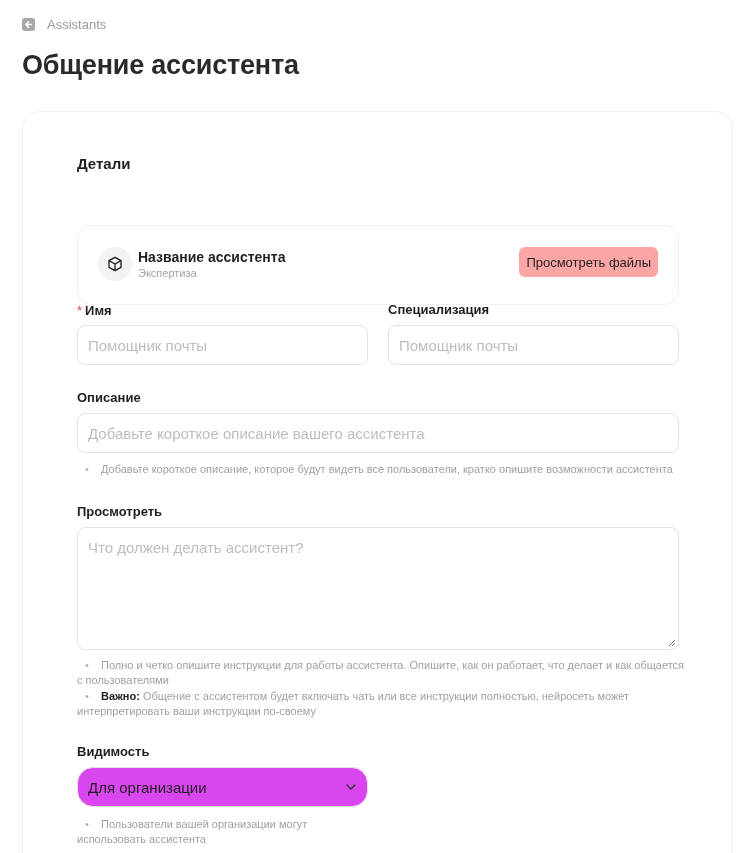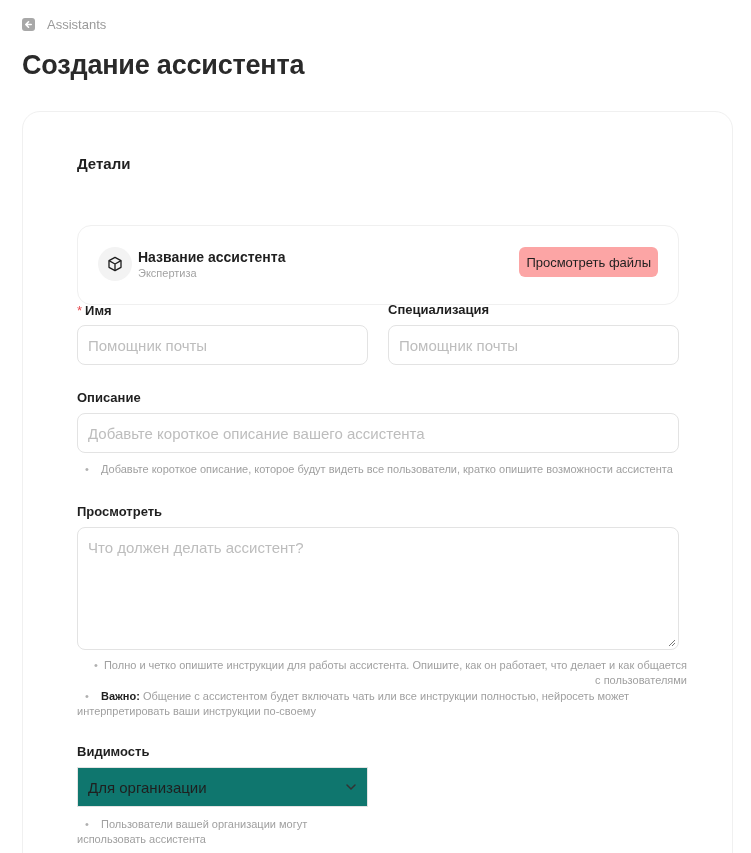--- a/index.html
+++ b/index.html
@@ -26,35 +26,35 @@
   .req { color: #e5484d; font-weight: 400; margin-right: 3px; }
 
   .input { position: absolute; border: 1px solid #e3e3e3; border-radius: 8px; background: #fff; font-size: 15px; color: #bdbdbd; padding: 0 10px; display: flex; align-items: center; font-family: "Liberation Sans", sans-serif; }
   .textarea { align-items: flex-start; padding-top: 11px; }
   .resize-grip { position: absolute; right: 2px; bottom: 2px; width: 8px; height: 8px; }
 
   .hint { position: absolute; font-size: 11px; color: #a0a0a0; line-height: 15px; }
   .hint b { color: #1f1f1f; font-weight: 700; }
   .bullet { display: inline-block; width: 10px; margin-left: 8px; margin-right: 6px; color: #b0b0b0; }
 
-  .select { position: absolute; border: 1px solid #e3e3e3; border-radius: 0; background: #0f766e; font-size: 15px; color: #1f1f1f; padding: 8px 10px; display: flex; align-items: center; justify-content: space-between; cursor: pointer; }
+  .select { position: absolute; border: 1px solid #e3e3e3; border-radius: 16px; background: #d946ef; font-size: 15px; color: #1f1f1f; padding: 8px 10px; display: flex; align-items: center; justify-content: space-between; cursor: pointer; }
 </style>
 </head>
 <body>
 
 <div class="back-link">
   <span class="back-icon">
     <svg width="9" height="9" viewBox="0 0 10 10">
         <path d="M8 5H2.5M5 2L2 5l3 3" stroke="#fff" stroke-width="1.8" fill="none" stroke-linecap="round" stroke-linejoin="round"></path>
       </svg>
   </span>
   <span class="back-label">Assistants</span>
 </div>
 
-<h1 class="page-title">Создание ассистента</h1>
+<h1 class="page-title">Общение ассистента</h1>
 
 <div class="card">
   <div class="section-title">Детали</div>
 
   <div class="assistant-card">
     <div class="avatar">
       <svg width="16" height="16" viewBox="0 0 24 24" fill="none" stroke="#1f1f1f" stroke-width="2" stroke-linejoin="round">
           <path d="M12 2l9 5v10l-9 5-9-5V7z"></path>
           <path d="M3 7l9 5 9-5M12 12v10"></path>
         </svg>
@@ -74,21 +74,21 @@
   <div class="input" style="left:54px; top:301px; width:602px; height:40px;">Добавьте короткое описание вашего ассистента</div>
   <div class="hint" style="left:54px; top:350px; width:620px;"><span class="bullet">•</span><span>Добавьте короткое описание, которое будут видеть все пользователи, кратко опишите возможности ассистента</span></div>
 
   <div class="field-label" style="left:54px; top:392px;">Просмотреть</div>
   <div class="input textarea" style="left:54px; top:415px; width:602px; height:123px;">
     <span>Что должен делать ассистент?</span>
     <svg class="resize-grip" viewBox="0 0 8 8">
         <path d="M7 1L1 7M7 4L4 7" stroke="#777" stroke-width="1"></path>
       </svg>
   </div>
-  <div class="hint" style="left:54px; top:546px; width:610px;text-align:right;"><span class="bullet">•</span><span>Полно и четко опишите инструкции для работы ассистента. Опишите, как он работает, что делает и как общается с пользователями</span></div>
+  <div class="hint" style="left:54px; top:546px; width:610px;"><span class="bullet">•</span><span>Полно и четко опишите инструкции для работы ассистента. Опишите, как он работает, что делает и как общается с пользователями</span></div>
   <div class="hint" style="left:54px; top:577px; width:610px;"><span class="bullet">•</span><b>Важно:</b> <span>Общение с ассистентом будет включать чать или все инструкции полностью, нейросеть может интерпретировать ваши инструкции по-своему</span></div>
 
   <div class="field-label" style="left:54px; top:632px;">Видимость</div>
   <div class="select" style="left:54px; top:655px; width:291px; height:40px;">
     <span>Для организации</span>
     <svg width="12" height="8" viewBox="0 0 12 8">
         <path d="M2 2l4 4 4-4" stroke="#333" stroke-width="1.5" fill="none" stroke-linecap="round"></path>
       </svg>
   </div>
   <div class="hint" style="left:54px; top:705px; width:240px;"><span class="bullet">•</span><span>Пользователи вашей организации могут использовать ассистента</span></div>

